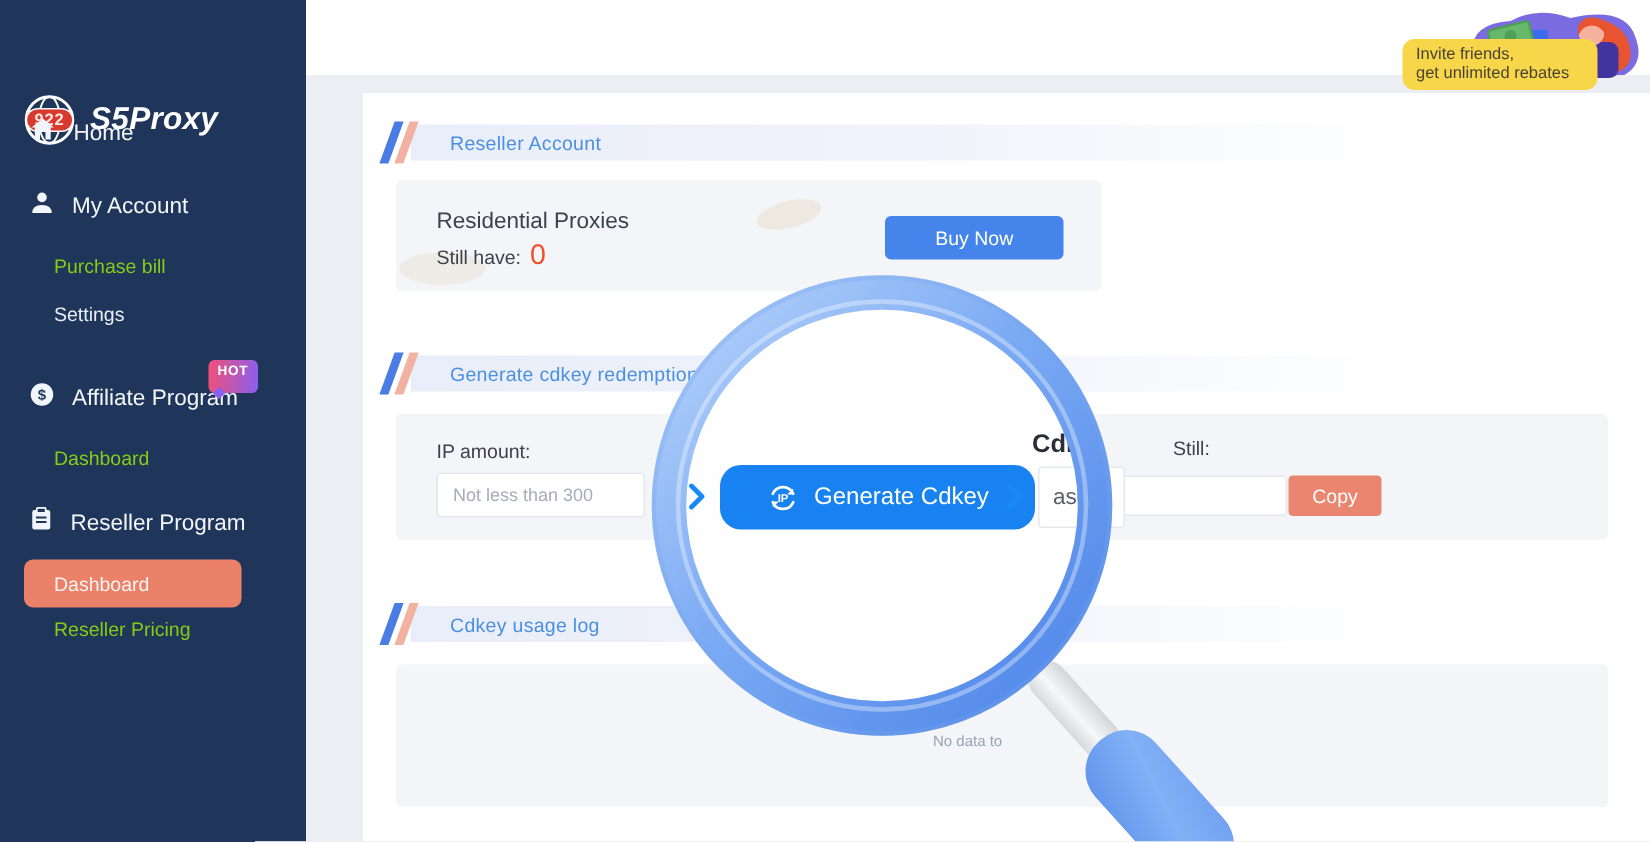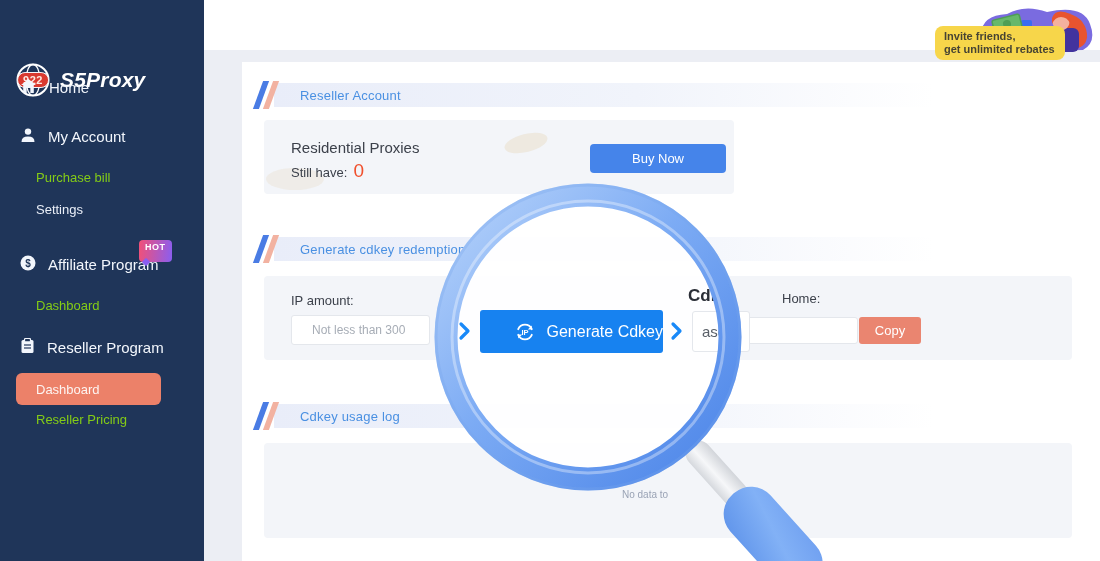--- a/index.html
+++ b/index.html
@@ -33,44 +33,44 @@
   .slash-p { width:6px; height:28px; background:#f2b2a1; transform:skewX(-20deg); }
   .sec-title { position:relative; margin-left:42px; color:#4a90e2; font-size:13px; letter-spacing:.2px; z-index:1; white-space:nowrap; }
 
   .card { position:absolute; background:#f3f5f9; border-radius:4px; }
 
   
   .prod-title { position:absolute; left:27px; top:19px; font-size:15px; color:#3c414b; }
   .still-row { position:absolute; left:27px; top:44px; font-size:13px; color:#3c414b; display:flex; align-items:baseline; gap:6px; }
   .still-zero { color:#f0502d; font-size:19px; line-height:14px; }
   .deco-blob { position:absolute; border-radius:50%; background:#e9ddc8; opacity:.5; }
-  .btn-buy { position:absolute; left:326px; top:24px; width:136px; height:29px; background:#4584ea; border:none; border-radius:4px; color:#fff; font-size:13px; cursor:pointer; font-family:inherit; }
+  .btn-buy { position:absolute; left:326px; top:24px; width:119px; height:29px; background:#4584ea; border:none; border-radius:4px; color:#fff; font-size:13px; cursor:pointer; font-family:inherit; }
 
   
   .fld-label { position:absolute; font-size:13px; color:#3c414b; }
-  .txt-input { position:absolute; background:#fff; border:1px solid #e4e7ec; border-radius:3px; font-size:12px; color:#5a6068; padding:0 20px; font-family:inherit; }
+  .txt-input { position:absolute; background:#fff; border:1px solid #e4e7ec; border-radius:3px; font-size:12px; color:#5a6068; padding:0 10px; font-family:inherit; }
   .txt-input::placeholder { color:#a7adb6; }
   .btn-copy { position:absolute; left:595px; top:41px; width:62px; height:27px; background:#ea8570; border:none; border-radius:3px; color:#fff; font-size:13px; cursor:pointer; font-family:inherit; }
 
   
   .no-data { position:absolute; left:358px; top:46px; font-size:10px; color:#9aa3b5; }
 
   
   .lens-white { position:absolute; left:446px; top:195px; width:284px; height:284px; border-radius:50%; background:rgba(255,255,255,0.9); z-index:5; }
   .lens-item { position:absolute; z-index:6; }
   .chev { width:14px; height:20px; }
-  .btn-generate { position:absolute; left:480px; top:310px; width:183px; height:43px; background:#1782f0; border:none; border-radius:3px; color:#fff; font-size:16px; cursor:pointer; display:flex; align-items:center; justify-content:flex-end; gap:10px; z-index:6; font-family:inherit; }
+  .btn-generate { position:absolute; left:480px; top:310px; width:210px; height:43px; background:#1782f0; border:none; border-radius:14px; color:#fff; font-size:16px; cursor:pointer; display:flex; align-items:center; justify-content:center; gap:10px; z-index:6; font-family:inherit; }
   .mag-cdk { position:absolute; left:688px; top:286px; font-size:17px; font-weight:bold; color:#2a2e36; z-index:6; }
   .mag-input { position:absolute; left:692px; top:311px; width:58px; height:41px; background:#fff; border:1px solid #e4e7ec; border-radius:3px; font-size:15px; color:#5a6068; display:flex; align-items:center; padding-left:9px; z-index:6; }
   .lens-ring { position:absolute; left:423px; top:172px; z-index:7; }
   .lens-stem { position:absolute; left:677px; top:444px; width:26px; height:80px; border-radius:13px; background:linear-gradient(90deg,#d5d8dd,#f6f7f9 45%,#d2d5da); transform:rotate(-42deg); transform-origin:50% 0; z-index:6; }
   .lens-handle { position:absolute; left:706px; top:494px; width:54px; height:120px; border-radius:26px; background:linear-gradient(105deg,#5e93ea,#82b1f6 55%,#6f9ff0); transform:rotate(-42deg); transform-origin:50% 0; z-index:8; }
 
   
-  .invite { position:absolute; left:935px; top:2px; width:163px; height:60px; z-index:9; cursor:pointer;font-weight:bold; }
+  .invite { position:absolute; left:935px; top:2px; width:163px; height:60px; z-index:9; cursor:pointer; }
   .invite-bubble { position:absolute; left:0; top:24px; width:130px; height:34px; background:#f7d64a; border-radius:8px; padding:4px 0 0 9px; }
   .invite-l1, .invite-l2 { font-size:11px; color:#474433; line-height:13px; white-space:nowrap; }
 </style>
 </head>
 <body>
 
 <div class="stage">
 
   <div class="sidebar">
     <div class="logo">
@@ -166,21 +166,21 @@
     <div class="slashes">
         <div class="slash-b"></div>
         <div class="slash-p"></div>
       </div>
     <div class="sec-title">Generate cdkey redemption</div>
   </div>
 
   <div class="card" style="left:264px; top:276px; width:808px; height:84px;">
     <div class="fld-label" style="left:27px; top:17px;">IP amount:</div>
     <input class="txt-input" style="left: 27px; top: 39px; width: 139px; height: 30px;" placeholder="Not less than 300">
-    <div class="fld-label" style="left:518px; top:15px;">Home:</div>
+    <div class="fld-label" style="left:518px; top:15px;">Still:</div>
     <input class="txt-input" style="left: 477px; top: 41px; width: 117px; height: 27px;">
     <button class="btn-copy">Copy</button>
   </div>
 
   <div class="sec-head" style="left:258px; top:404px; width:680px;">
     <div class="sec-bar"></div>
     <div class="slashes">
         <div class="slash-b"></div>
         <div class="slash-p"></div>
       </div>

